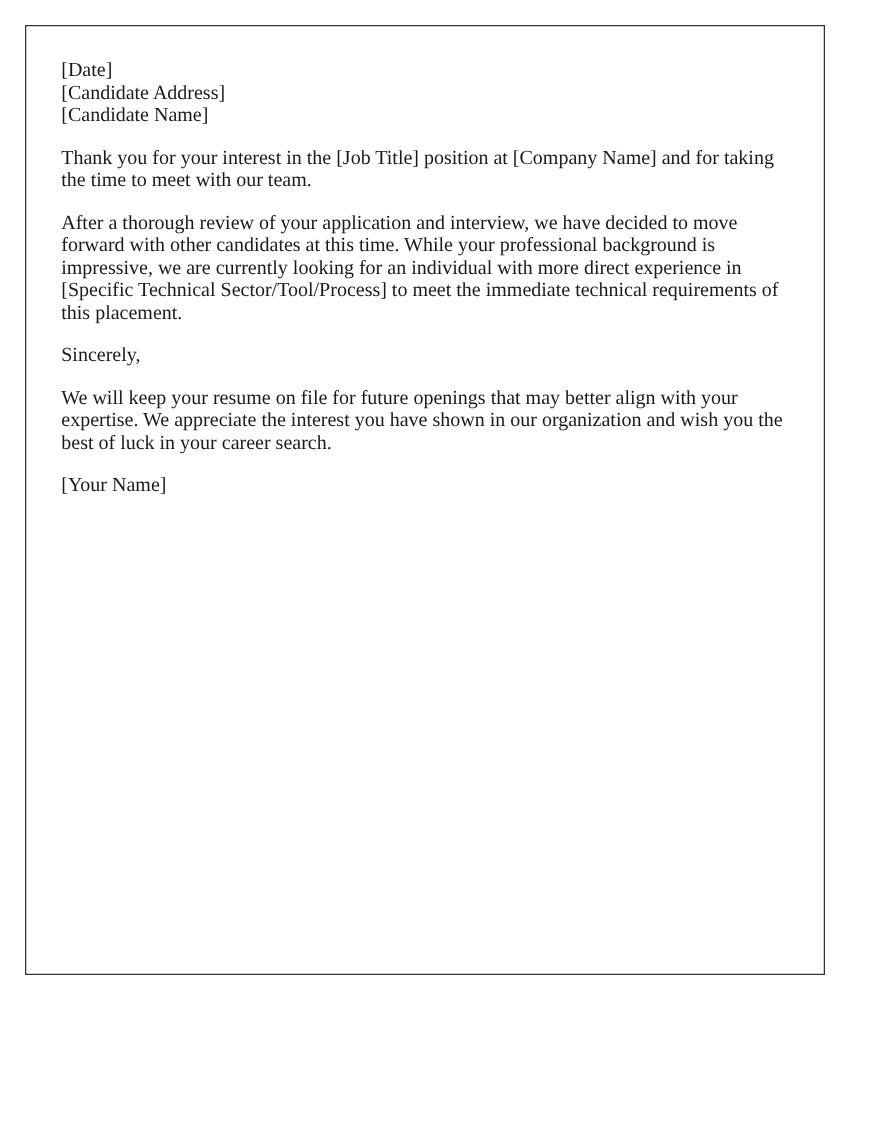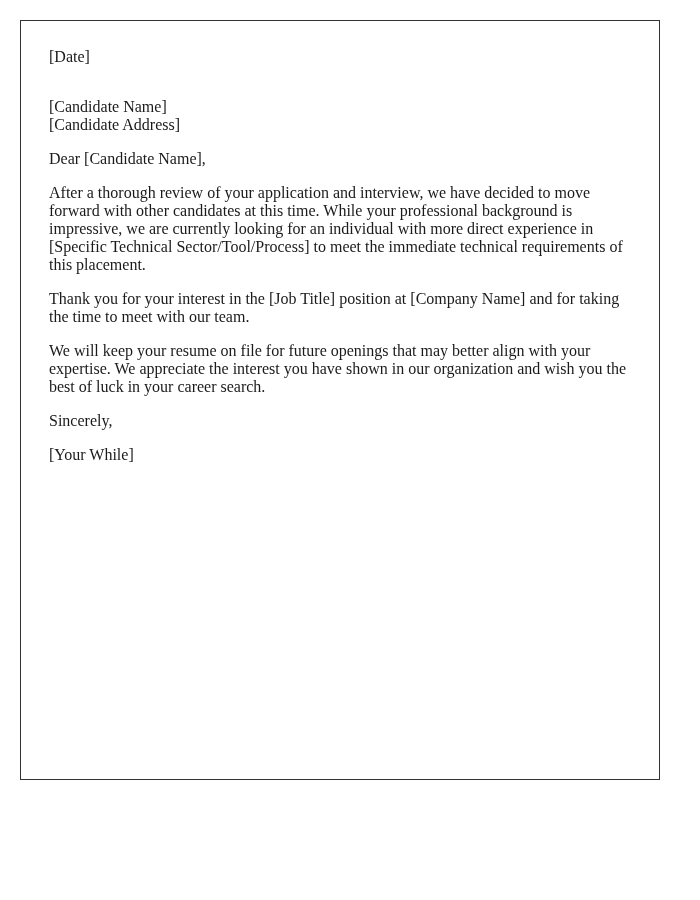--- a/index.html
+++ b/index.html
@@ -25,37 +25,36 @@
       padding: 27px 28px 0 28px;
     }
     .letter p {
       margin: 0 0 16px 0;
       font-size: 16px;
       line-height: 18px;
     }
     .letter .line {
       display: block;
     }
-    .letter .date-block { margin-bottom: 32px; }
+    .letter .date-block { margin-bottom: 0; }
   </style>
 </head>
 <body>
 
 <div class="letter">
   <p class="date-block">[Date]</p>
 
   <p>
+    <span class="line">[Candidate Address]</span>
     <span class="line">[Candidate Name]</span>
-    <span class="line">[Candidate Address]</span>
   </p>
 
-  <p>Dear [Candidate Name],</p>
 
+  <p>Thank you for your interest in the [Job Title] position at [Company Name] and for taking the time to meet with our team.</p>
   <p>After a thorough review of your application and interview, we have decided to move forward with other candidates at this time. While your professional background is impressive, we are currently looking for an individual with more direct experience in [Specific Technical Sector/Tool/Process] to meet the immediate technical requirements of this placement.</p>
-  <p>Thank you for your interest in the [Job Title] position at [Company Name] and for taking the time to meet with our team.</p>
+  <p>Sincerely,</p>
+
   <p>We will keep your resume on file for future openings that may better align with your expertise. We appreciate the interest you have shown in our organization and wish you the best of luck in your career search.</p>
 
-  <p>Sincerely,</p>
-
   <p>
-    <span class="line">[Your While]</span>
+    <span class="line">[Your Name]</span>
   </p>
 </div>
 
 </body></html>

